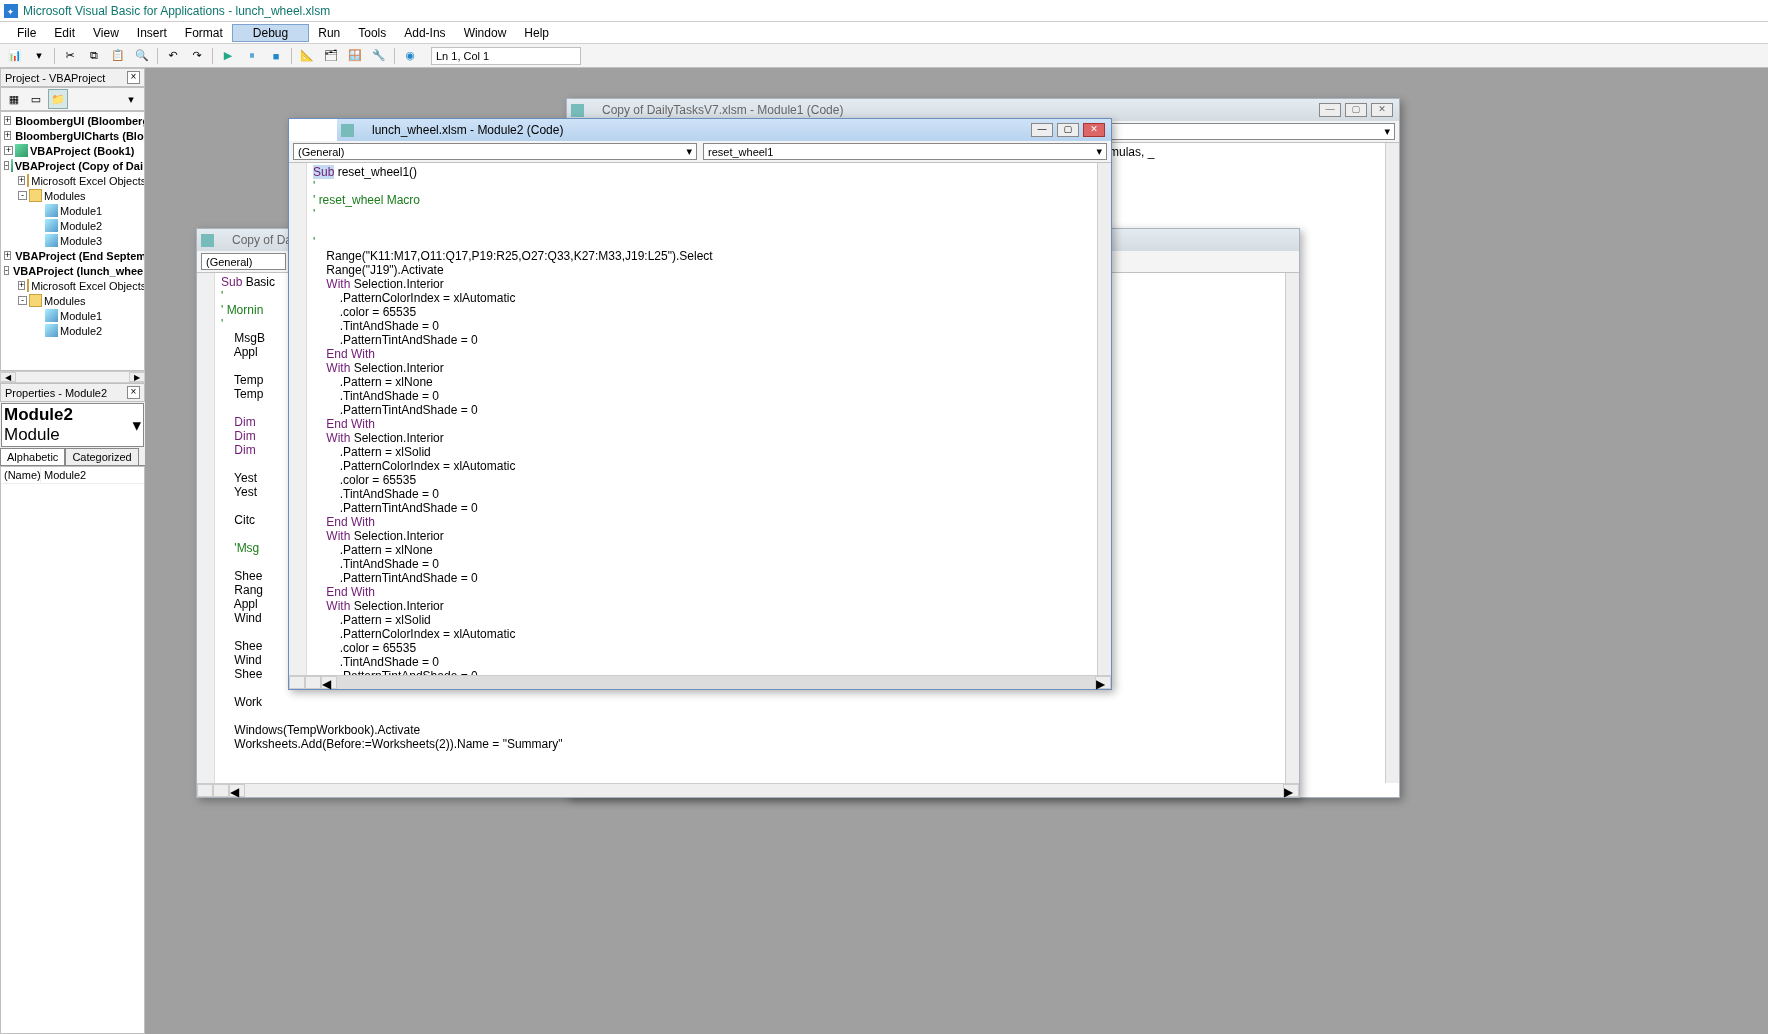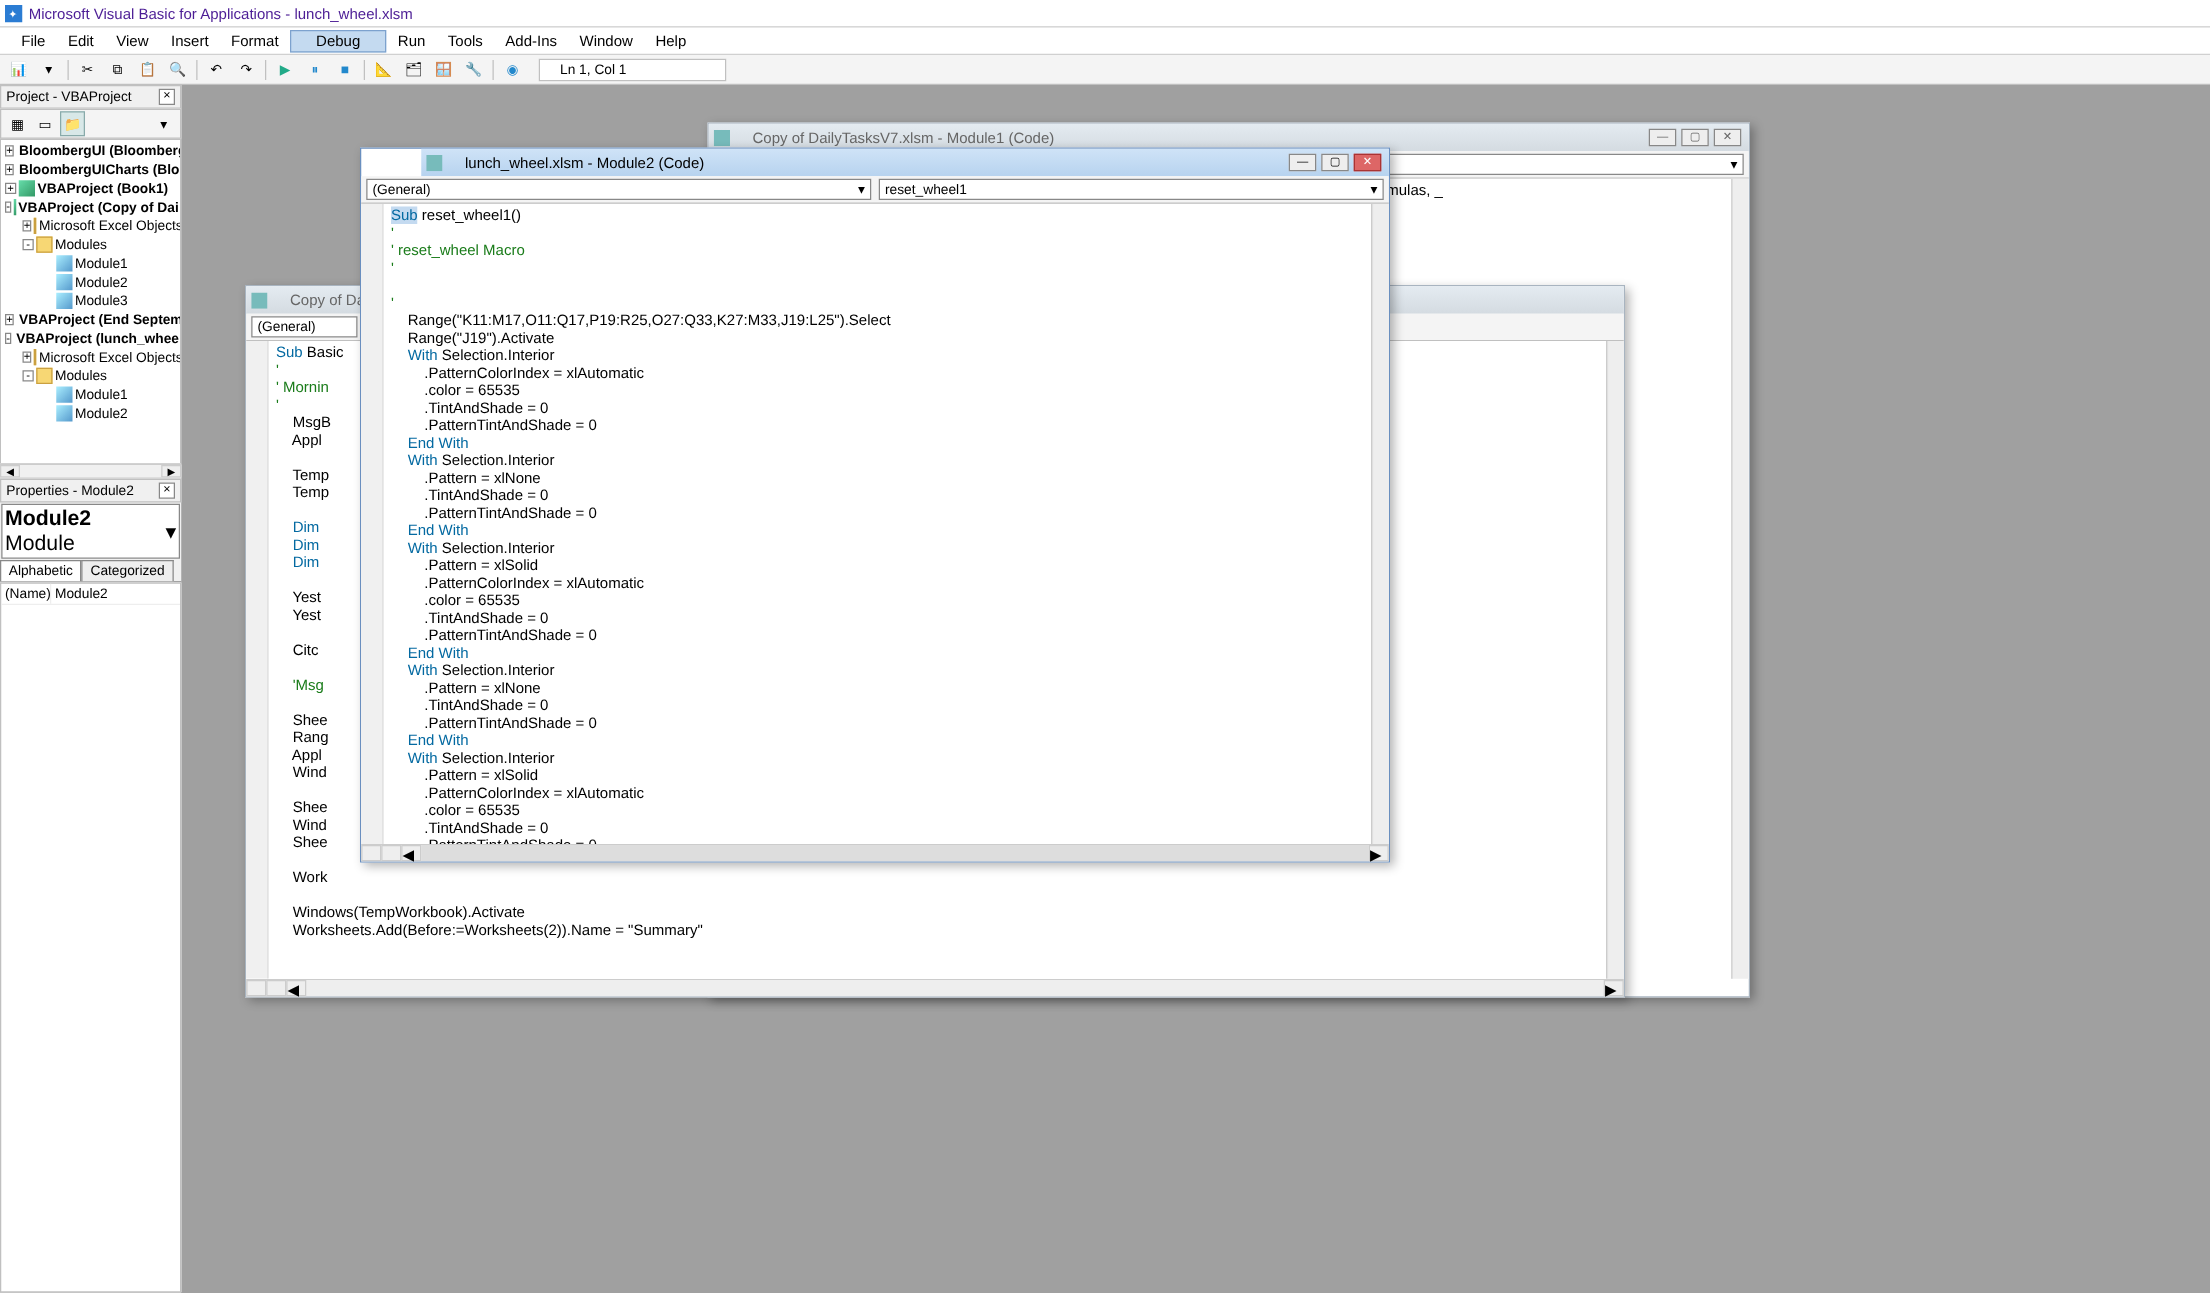--- a/index.html
+++ b/index.html
@@ -1,29 +1,29 @@
 <!DOCTYPE html>
 <html><head>
   <meta charset="utf-8">
   <style>
     * { box-sizing: border-box; margin: 0; padding: 0; font-family: "Segoe UI", Tahoma, sans-serif; }
     body { background: #a0a0a0; width: 1768px; height: 1034px; overflow: hidden; position: relative; font-size: 12px; }
 
     .titlebar { height: 22px; background: #fff; display: flex; align-items: center; padding-left: 4px; border-bottom: 1px solid #ccc; }
     .titlebar-icon { width: 14px; height: 14px; margin-right: 5px; }
-    .titlebar-text { font-size: 12px; color: #4c1d95; }
+    .titlebar-text { font-size: 12px; color: #0f766e; }
 
     .menubar { height: 22px; background: #fff; display: flex; align-items: center; padding-left: 8px; border-bottom: 1px solid #d0d0d0; }
     .menu-item { padding: 2px 9px; font-size: 12px; cursor: pointer; }
     .menu-item.active { background: #c4daf0; border: 1px solid #7da2ce; padding: 1px 20px; }
 
     .toolbar { height: 24px; background: #f4f4f4; display: flex; align-items: center; padding-left: 4px; border-bottom: 1px solid #c0c0c0; gap: 2px; }
     .tb-btn { width: 22px; height: 20px; display: inline-flex; align-items: center; justify-content: center; cursor: pointer; font-size: 11px; }
     .tb-sep { width: 1px; height: 16px; background: #c0c0c0; margin: 0 2px; }
-    .tb-status { margin-left: 8px; padding: 2px 16px; border: 1px solid #c0c0c0; background: #fff; font-size: 11px; width: 150px; }
+    .tb-status { margin-left: 8px; padding: 2px 4px; border: 1px solid #c0c0c0; background: #fff; font-size: 11px; width: 150px; }
 
     .workspace { position: absolute; top: 68px; left: 0; right: 0; bottom: 0; background: #a0a0a0; }
 
     .left-panels { position: absolute; left: 0; top: 0; width: 145px; bottom: 0; background: #f0f0f0; display: flex; flex-direction: column; }
 
     .panel-header { background: #f0f0f0; border: 1px solid #c0c0c0; padding: 2px 4px; font-size: 11px; display: flex; justify-content: space-between; align-items: center; }
     .panel-close { width: 13px; height: 13px; border: 1px solid #888; text-align: center; line-height: 10px; font-size: 10px; cursor: pointer; background: #fff; }
 
     .project-panel { flex: 0 0 auto; display: flex; flex-direction: column; }
     .project-toolbar { height: 24px; background: #f4f4f4; border: 1px solid #c0c0c0; display: flex; align-items: center; padding: 0 3px; gap: 2px; }
@@ -65,21 +65,21 @@
     .cw-controls { display:flex; gap:4px; padding-right:2px;}
     .cw-btn { width:22px; height:14px; border:1px solid #888; background:#eee; font-size:9px; text-align:center; cursor:pointer; }
     .cw-btn.close { background:#d66; color:#fff; border-color:#a33;}
 
     .combo-row { height:22px; display:flex; gap:6px; padding:2px 4px; background:#f4f4f4; border-bottom:1px solid #c0c0c0;}
     .combo { flex:1; border:1px solid #888; background:#fff; font-size:11px; padding:1px 4px; display:flex; justify-content:space-between; align-items:center;}
 
     .code-area { position:absolute; top:44px; left:0; right:0; bottom:14px; overflow:auto; background:#fff; }
     .code-gutter { position:absolute; left:0; top:0; bottom:0; width:18px; background:#f0f0f0; border-right:1px solid #ddd;}
     pre.code { margin-left:22px; padding:3px 2px; font-family: Consolas, "Courier New", monospace; font-size:12px; line-height:13px; white-space:pre; }
-    .kw { color:#0369a1; }
+    .kw { color:#701a75; }
     .cm { color:#1a7c1a; }
     .sel-caret { background: #c4daf0; }
 
     .hscroll { position:absolute; left:0; right:0; bottom:0; height:14px; background:#eee; border-top:1px solid #ccc; display:flex; align-items:stretch;}
     .hscroll .corner-btn { width:16px; border:1px solid #ccc; background:#eee;}
     .vscroll { position:absolute; top:44px; right:0; bottom:14px; width:14px; background:#eee; border-left:1px solid #ccc; }
 
     .icon-svg { width:13px; height:13px; }
   </style>
 </head>

